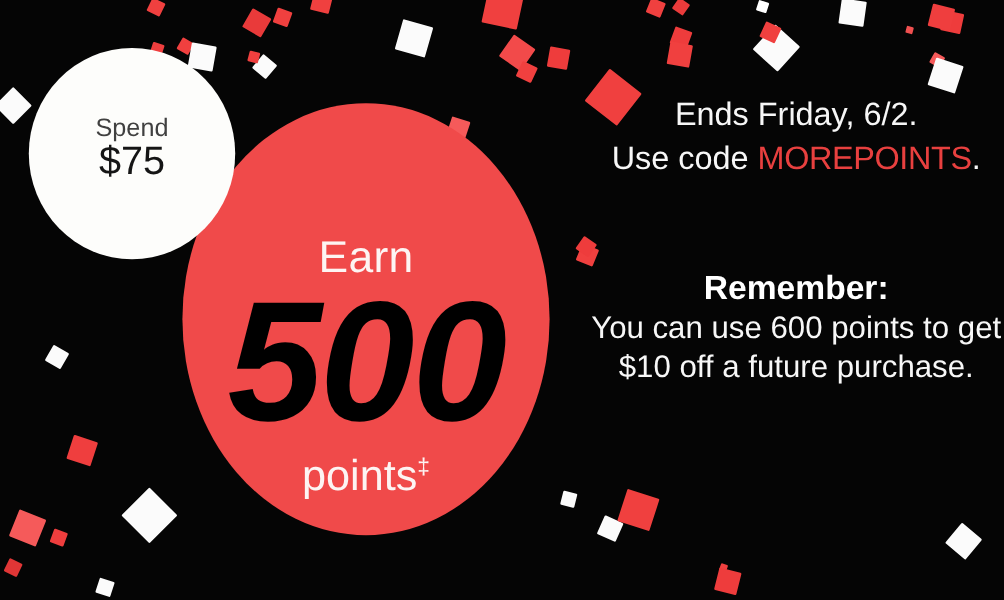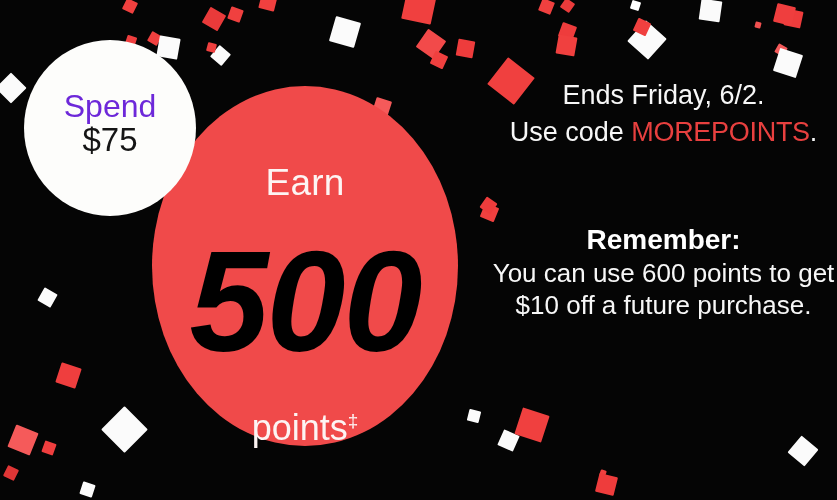--- a/index.html
+++ b/index.html
@@ -35,21 +35,21 @@
     left: 152px;
     top: 86px;
     width: 306px;
     height: 360px;
     border-radius: 50%;
     background: #f04a4a;
     z-index: 2;
     display: flex;
     flex-direction: column;
     align-items: center;
-    justify-content: space-between;
+    justify-content: center;
     padding-top: 78px;
     box-sizing: border-box;
   }
   #earn-label {
     color: #fdf4f3;
     font-size: 37px;
     line-height: 1;
     letter-spacing: 0.2px;
     font-weight: 400;
   }
@@ -86,22 +86,22 @@
     background: #fdfdfb;
     z-index: 3;
     display: flex;
     flex-direction: column;
     align-items: center;
     justify-content: center;
     box-sizing: border-box;
     padding-bottom: 8px;
   }
   #spend-label {
-    color: #6d28d9;
-    font-size: 32px;
+    color: #404040;
+    font-size: 21px;
     line-height: 1.02;
     font-weight: 400;
   }
   #spend-amount {
     color: #151515;
     font-size: 33px;
     line-height: 1.05;
     font-weight: 400;
   }
   #spend-note {

